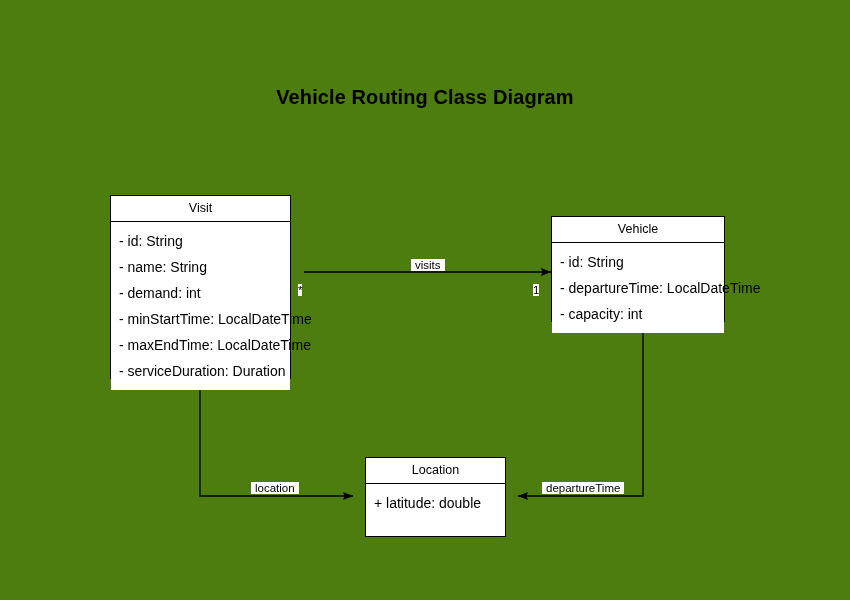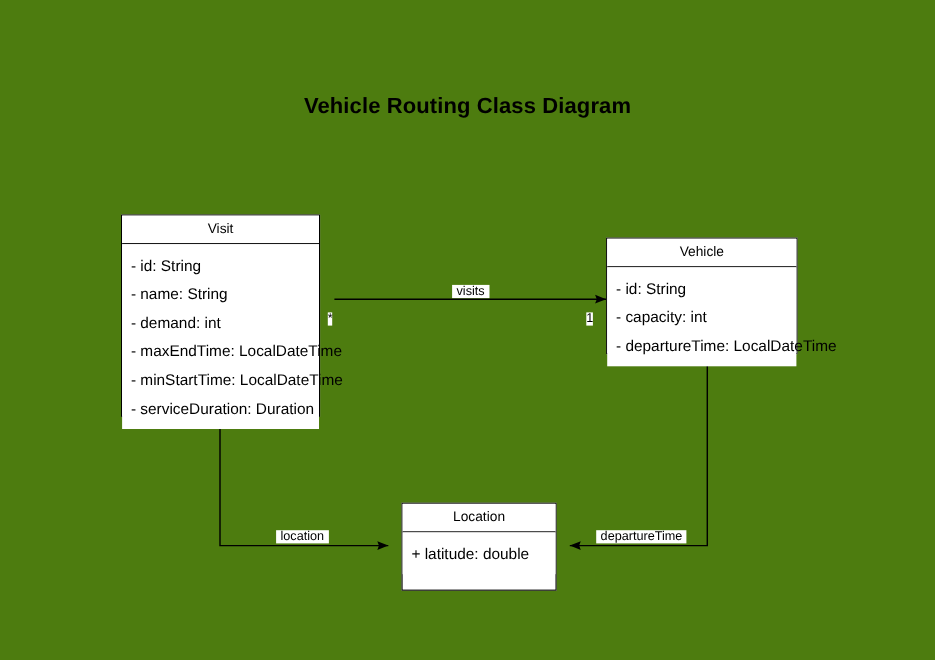--- a/index.html
+++ b/index.html
@@ -108,32 +108,32 @@
 
     <path class="edge-line" d="M 643,321 L 643,496 L 518,496" marker-end="url(#arrow-right)"></path>
   </svg>
 
   <div class="uml-class" style="left:110px; top:195px; width:181px; height:184px;">
     <div class="class-name">Visit</div>
     <div class="attr-list">
       <div class="attr">- id: String</div>
       <div class="attr">- name: String</div>
       <div class="attr">- demand: int</div>
+      <div class="attr">- minStartTime: LocalDateTime</div>
       <div class="attr">- maxEndTime: LocalDateTime</div>
-      <div class="attr">- minStartTime: LocalDateTime</div>
       <div class="attr">- serviceDuration: Duration</div>
     </div>
   </div>
 
   <div class="uml-class" style="left:551px; top:216px; width:174px; height:106px;">
     <div class="class-name">Vehicle</div>
     <div class="attr-list">
       <div class="attr">- id: String</div>
+      <div class="attr">- departureTime: LocalDateTime</div>
       <div class="attr">- capacity: int</div>
-      <div class="attr">- departureTime: LocalDateTime</div>
     </div>
   </div>
 
   <div class="uml-class" style="left:365px; top:457px; width:141px; height:80px;">
     <div class="class-name">Location</div>
     <div class="attr-list">
       <div class="attr">+ latitude: double</div>
     </div>
   </div>
 

